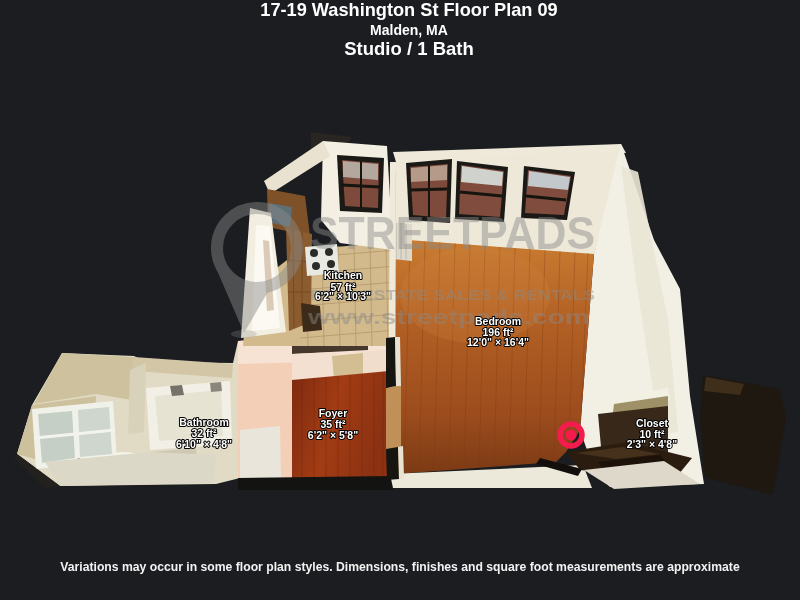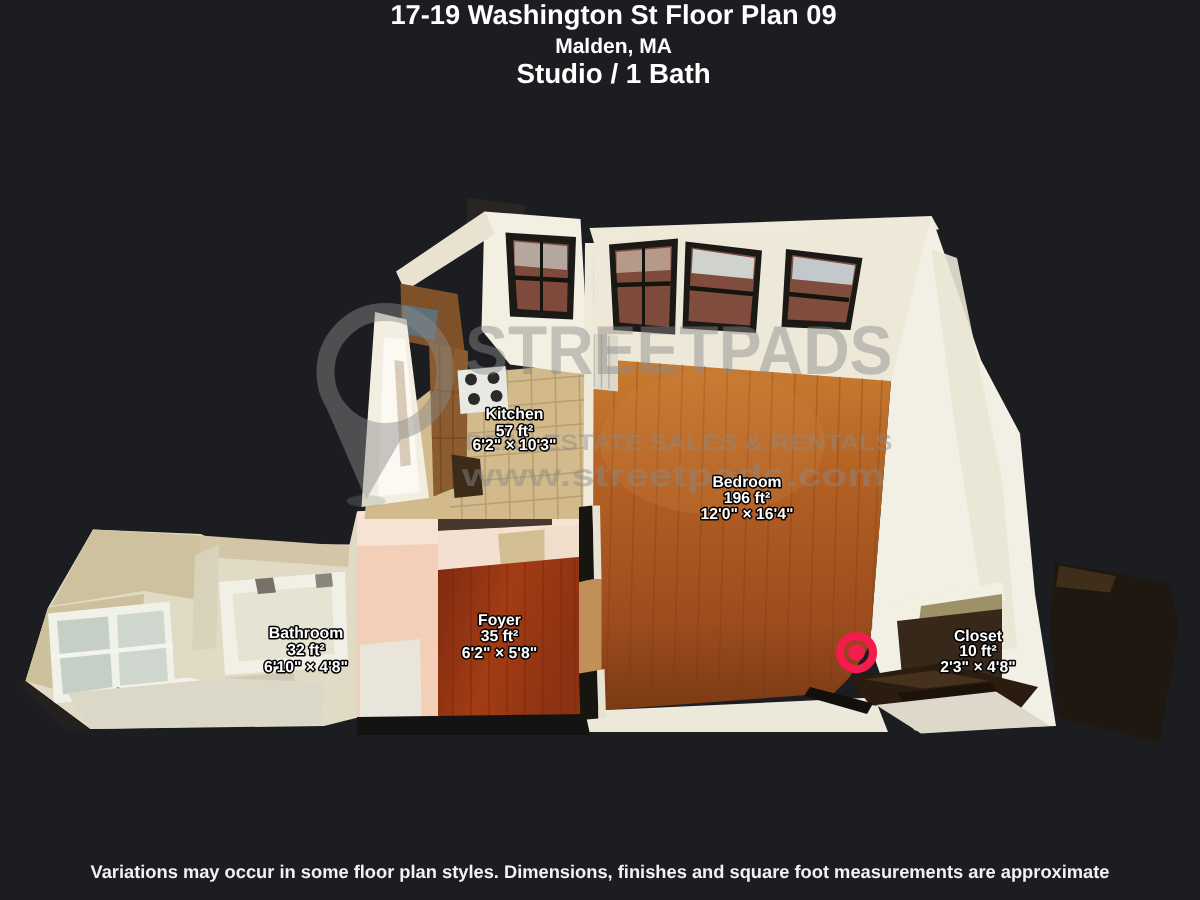--- a/index.html
+++ b/index.html
@@ -2,21 +2,21 @@
 <html><head>
 <meta charset="utf-8">
 <style>
   html,body{margin:0;padding:0;}
   body{width:800px;height:600px;background:#1b1d20;overflow:hidden;position:relative;
        font-family:"Liberation Sans", sans-serif;}
   .hdr{position:absolute;left:9px;width:800px;text-align:center;color:#fff;font-weight:bold;}
   #h1{top:0px;font-size:18.2px;}
   #h2{top:22px;font-size:14px;}
   #h3{top:38px;font-size:18.5px;}
-  #foot{position:absolute;left:0;top:574px;width:800px;text-align:center;color:#f2f2f2;
+  #foot{position:absolute;left:0;top:560px;width:800px;text-align:center;color:#f2f2f2;
         font-weight:bold;font-size:12.2px;}
   svg{position:absolute;left:0;top:0;}
   .lbl{fill:#fff;font-weight:bold;font-size:10.5px;text-anchor:middle;
        paint-order:stroke;stroke:#000;stroke-width:2px;stroke-linejoin:round;}
 </style>
 </head>
 <body>
 
 <div class="hdr" id="h1">17-19 Washington St Floor Plan 09</div>
 

